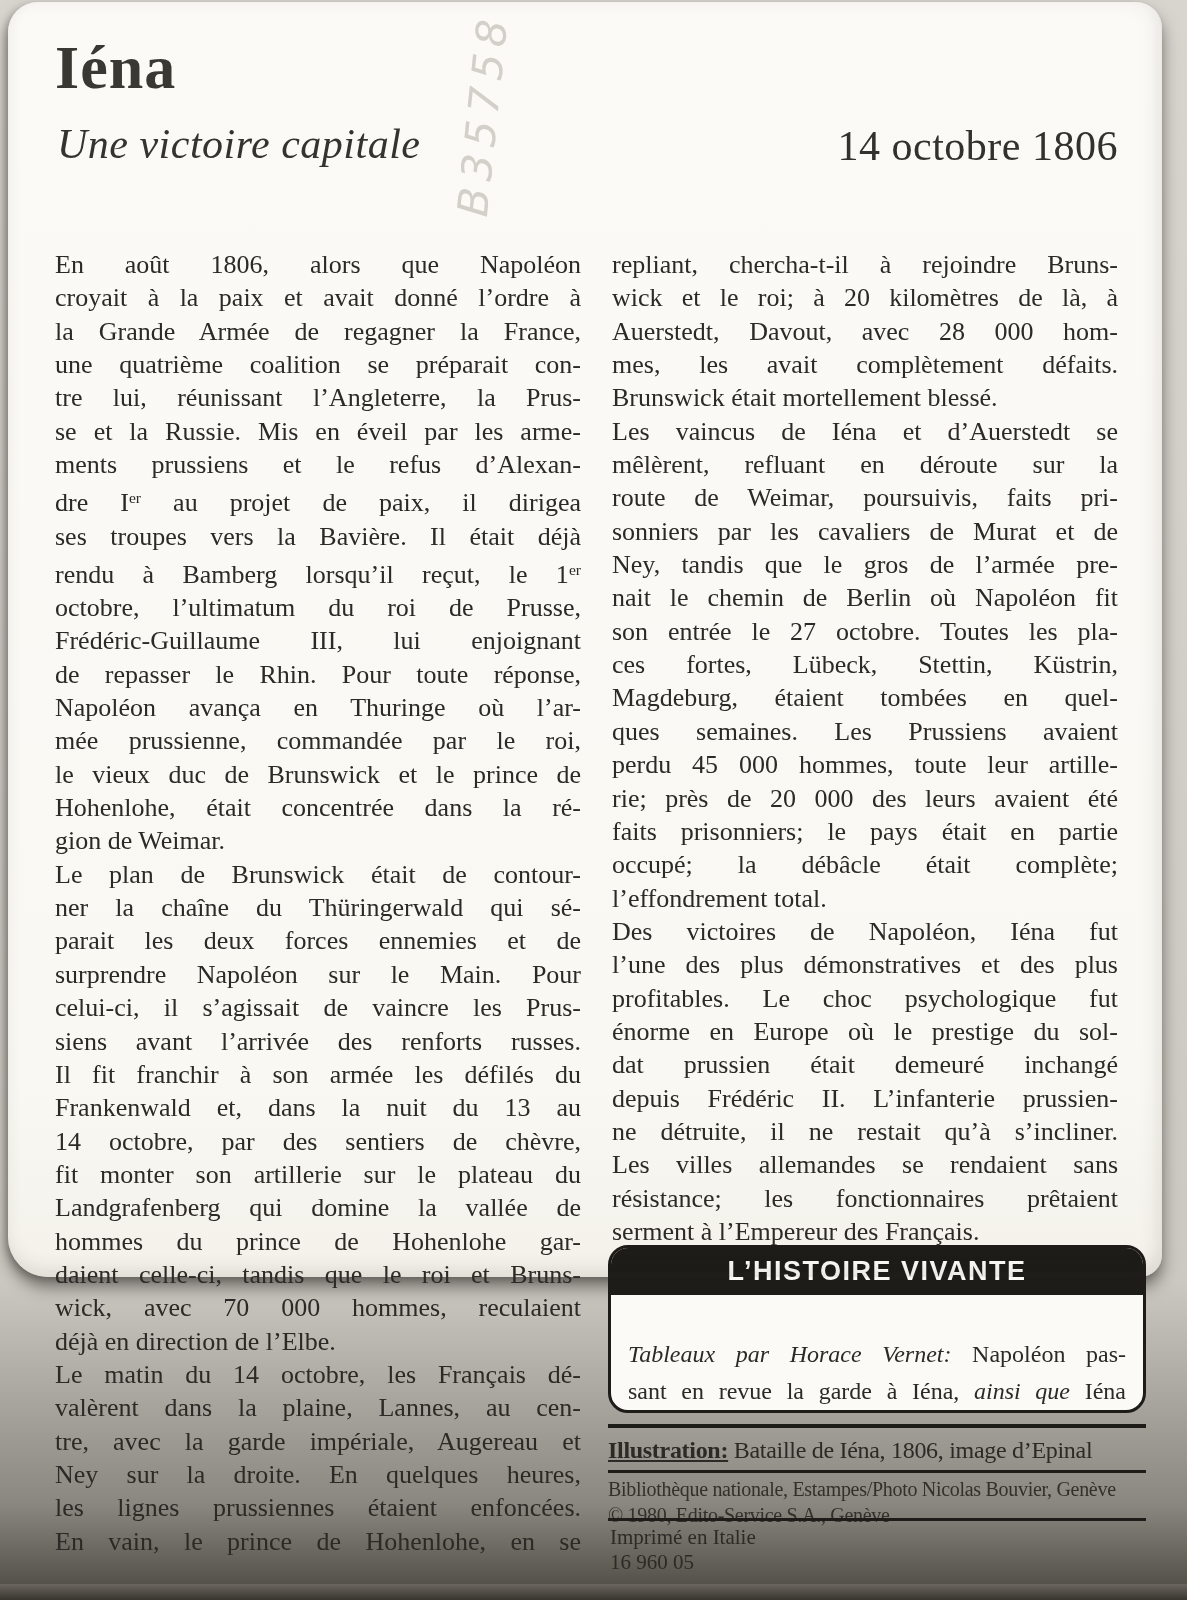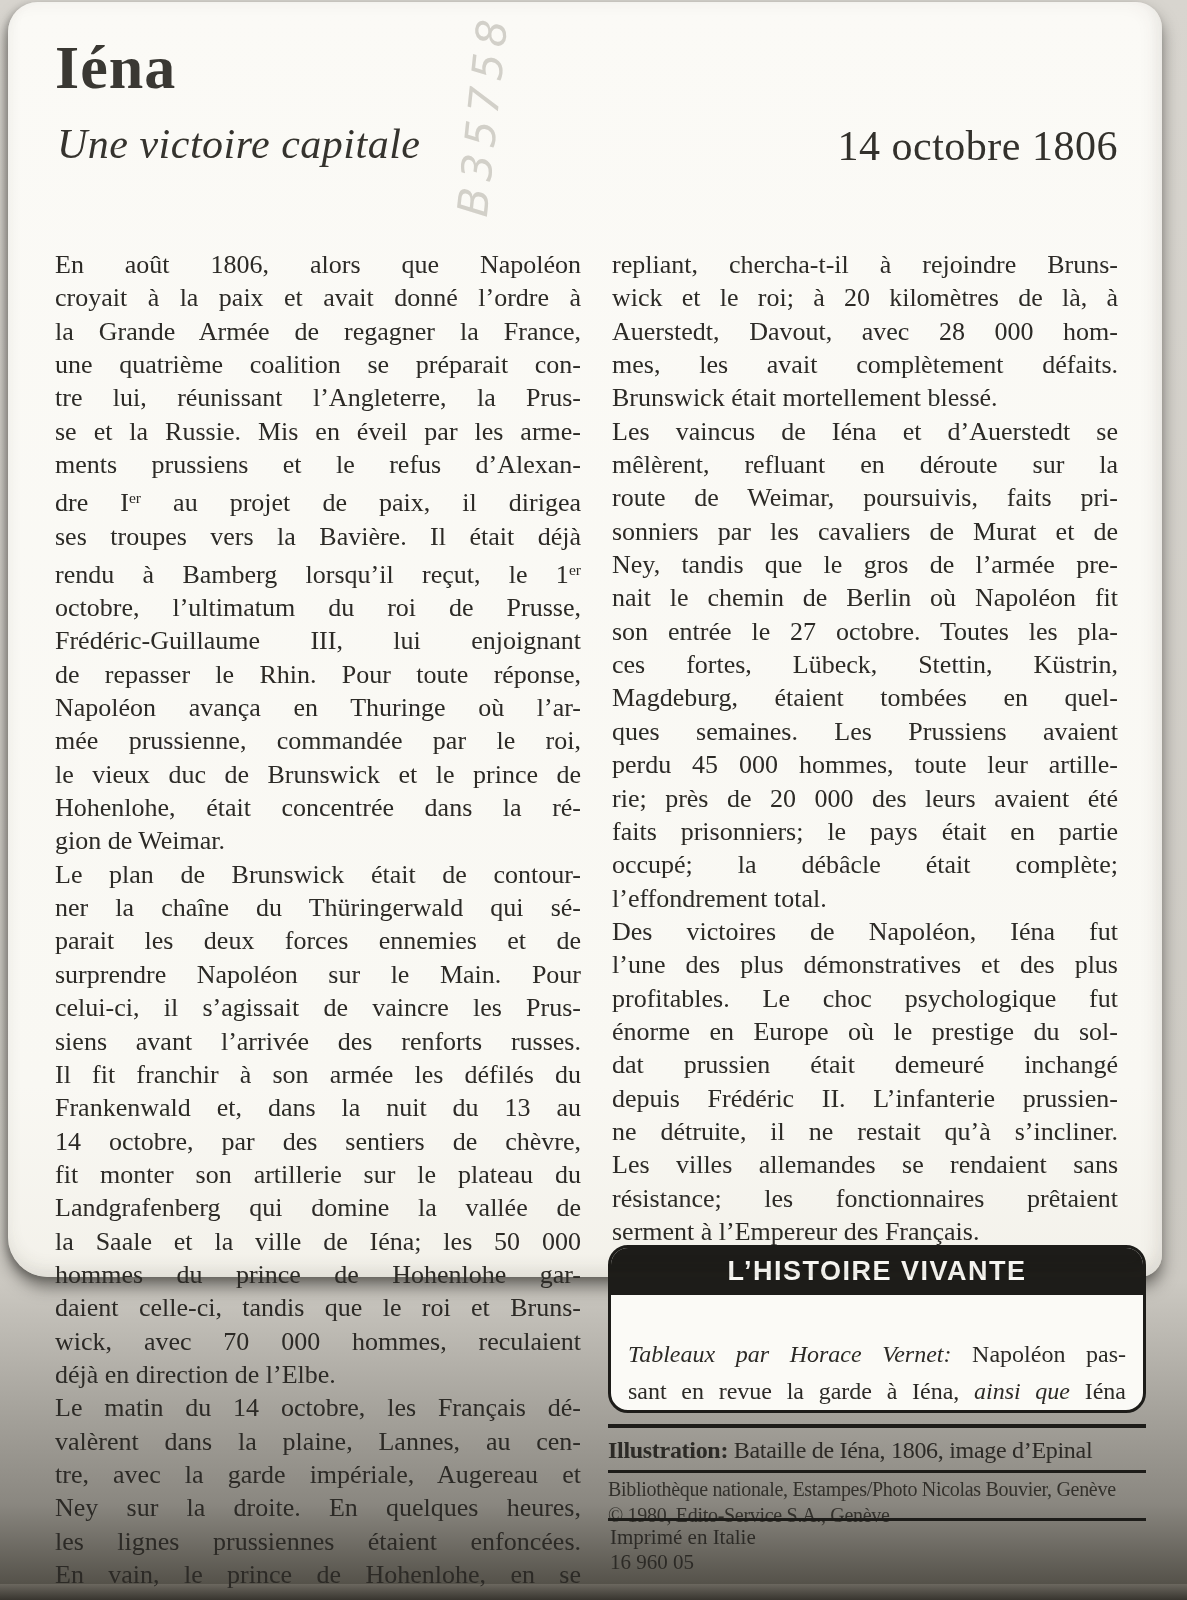--- a/index.html
+++ b/index.html
@@ -46,21 +46,21 @@
   }
   .col{position:absolute;top:200px;margin-top:46px;}
   .col-left{left:47px;width:526px;}
   .col-right{left:604px;width:506px;}
   .tline{
     font-size:26px;line-height:33.35px;color:#2c2a26;
     text-align:justify;text-align-last:justify;white-space:normal;
   }
   .tline.pend{text-align-last:left;}
   .it{font-style:italic;}
-  .bd{font-weight:bold;}
+  .bd{font-weight:bold;text-decoration:underline;}
   .sup{font-size:.6em;vertical-align:.5em;}
   .hv-box{
     position:absolute;left:600px;top:1243px;width:538px;height:168px;
     box-sizing:border-box;border:3px solid #1d1c19;border-radius:20px;
     background:#fbfaf6;overflow:hidden;
   }
   .hv-header{
     height:47px;background:#1d1c19;
     display:flex;align-items:center;justify-content:center;text-align:center;
   }
@@ -120,21 +120,20 @@
         <div class="tline"><span>ner la chaîne du Thüringerwald qui sé-</span></div>
         <div class="tline"><span>parait les deux forces ennemies et de</span></div>
         <div class="tline"><span>surprendre Napoléon sur le Main. Pour</span></div>
         <div class="tline"><span>celui-ci, il s’agissait de vaincre les Prus-</span></div>
         <div class="tline"><span>siens avant l’arrivée des renforts russes.</span></div>
         <div class="tline"><span>Il fit franchir à son armée les défilés du</span></div>
         <div class="tline"><span>Frankenwald et, dans la nuit du 13 au</span></div>
         <div class="tline"><span>14 octobre, par des sentiers de chèvre,</span></div>
         <div class="tline"><span>fit monter son artillerie sur le plateau du</span></div>
         <div class="tline"><span>Landgrafenberg qui domine la vallée de</span></div>
-        <div class="tline"><span>la Saale et la ville de Iéna; les 50 000</span></div>
         <div class="tline"><span>hommes du prince de Hohenlohe gar-</span></div>
         <div class="tline"><span>daient celle-ci, tandis que le roi et Bruns-</span></div>
         <div class="tline"><span>wick, avec 70 000 hommes, reculaient</span></div>
         <div class="tline pend"><span>déjà en direction de l’Elbe.</span></div>
         <div class="tline"><span>Le matin du 14 octobre, les Français dé-</span></div>
         <div class="tline"><span>valèrent dans la plaine, Lannes, au cen-</span></div>
         <div class="tline"><span>tre, avec la garde impériale, Augereau et</span></div>
         <div class="tline"><span>Ney sur la droite. En quelques heures,</span></div>
         <div class="tline"><span>les lignes prussiennes étaient enfoncées.</span></div>
         <div class="tline"><span>En vain, le prince de Hohenlohe, en se</span></div>

